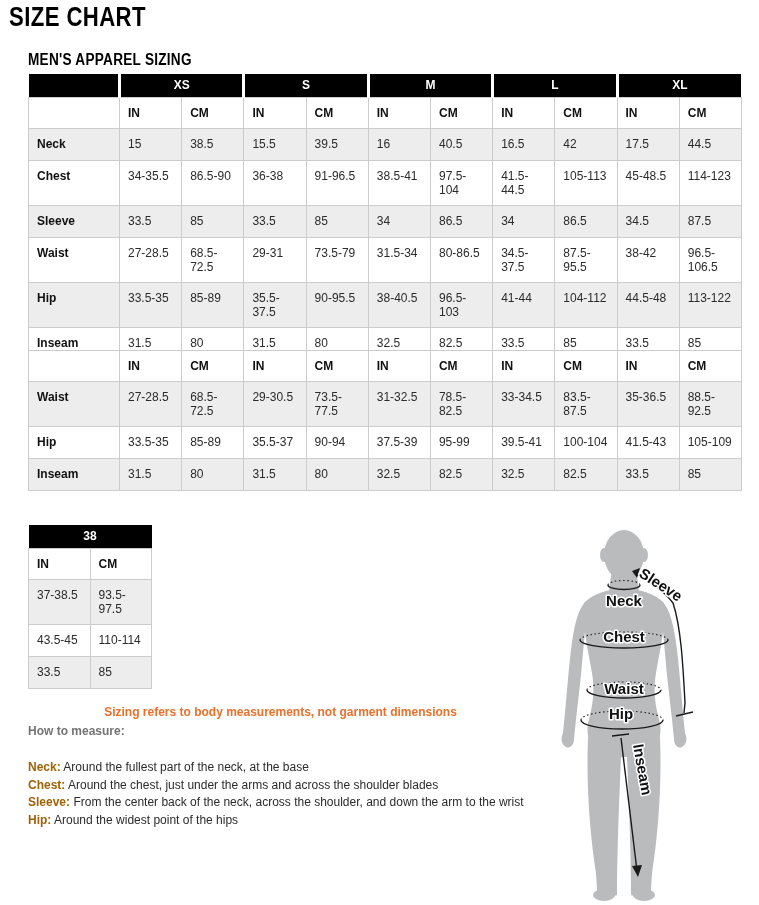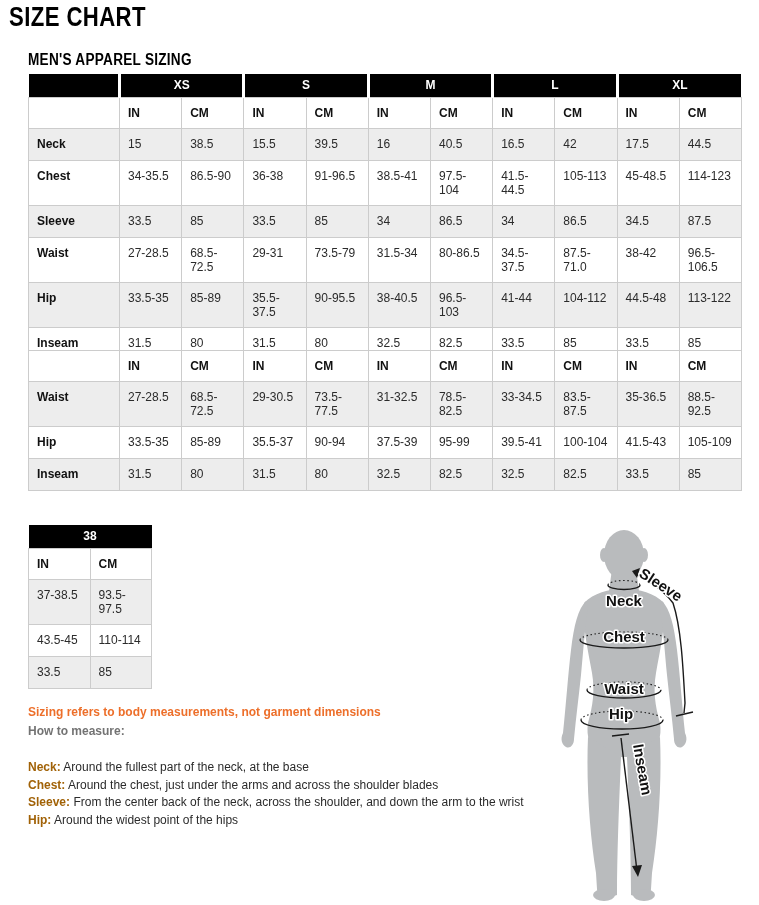--- a/index.html
+++ b/index.html
@@ -40,21 +40,21 @@
   }
   tbody td {
     height:32px; padding:8px; border:1px solid var(--border,#ccc);
     vertical-align:top; text-align:left;
   }
   td.row-label { font-weight:bold; color:#111; }
   tbody tr:nth-child(odd)  { background:var(--row-alt,#ededed); }
   tbody tr:nth-child(even) { background:#fff; }
 
   .notes { position:absolute; left:28px; top:705px; width:505px; font-size:12px; }
-  .note-orange { color:var(--accent,#ed6f2a); font-weight:bold; margin:0 0 5px 0; }
+  .note-orange { color:var(--accent,#ed6f2a); font-weight:bold; margin:0 0 5px 0;text-align:center; }
   .how-to { font-weight:bold; color:#737373; margin:0 0 21px 0; }
   .instr { line-height:17.5px; color:#2b2b2b; }
   .instr b { color:#a16207; }
 
   .figure { position:absolute; left:540px; top:505px; width:219px; height:400px; }
   .figure text {
     font-family:"Liberation Sans", sans-serif; font-size:15px; font-weight:600;
     fill:#111; stroke:#fff; stroke-width:3px; paint-order:stroke; stroke-linejoin:round;
   }
   .measure { stroke:#1a1a1a; stroke-width:1.4; fill:none; }
@@ -148,21 +148,21 @@
         </tr>
         <tr>
           <td class="row-label">Waist</td>
           <td>27-28.5</td>
           <td>68.5-72.5</td>
           <td>29-31</td>
           <td>73.5-79</td>
           <td>31.5-34</td>
           <td>80-86.5</td>
           <td>34.5-37.5</td>
-          <td>87.5-71.0</td>
+          <td>87.5-95.5</td>
           <td>38-42</td>
           <td>96.5-106.5</td>
         </tr>
         <tr>
           <td class="row-label">Hip</td>
           <td>33.5-35</td>
           <td>85-89</td>
           <td>35.5-37.5</td>
           <td>90-95.5</td>
           <td>38-40.5</td>

